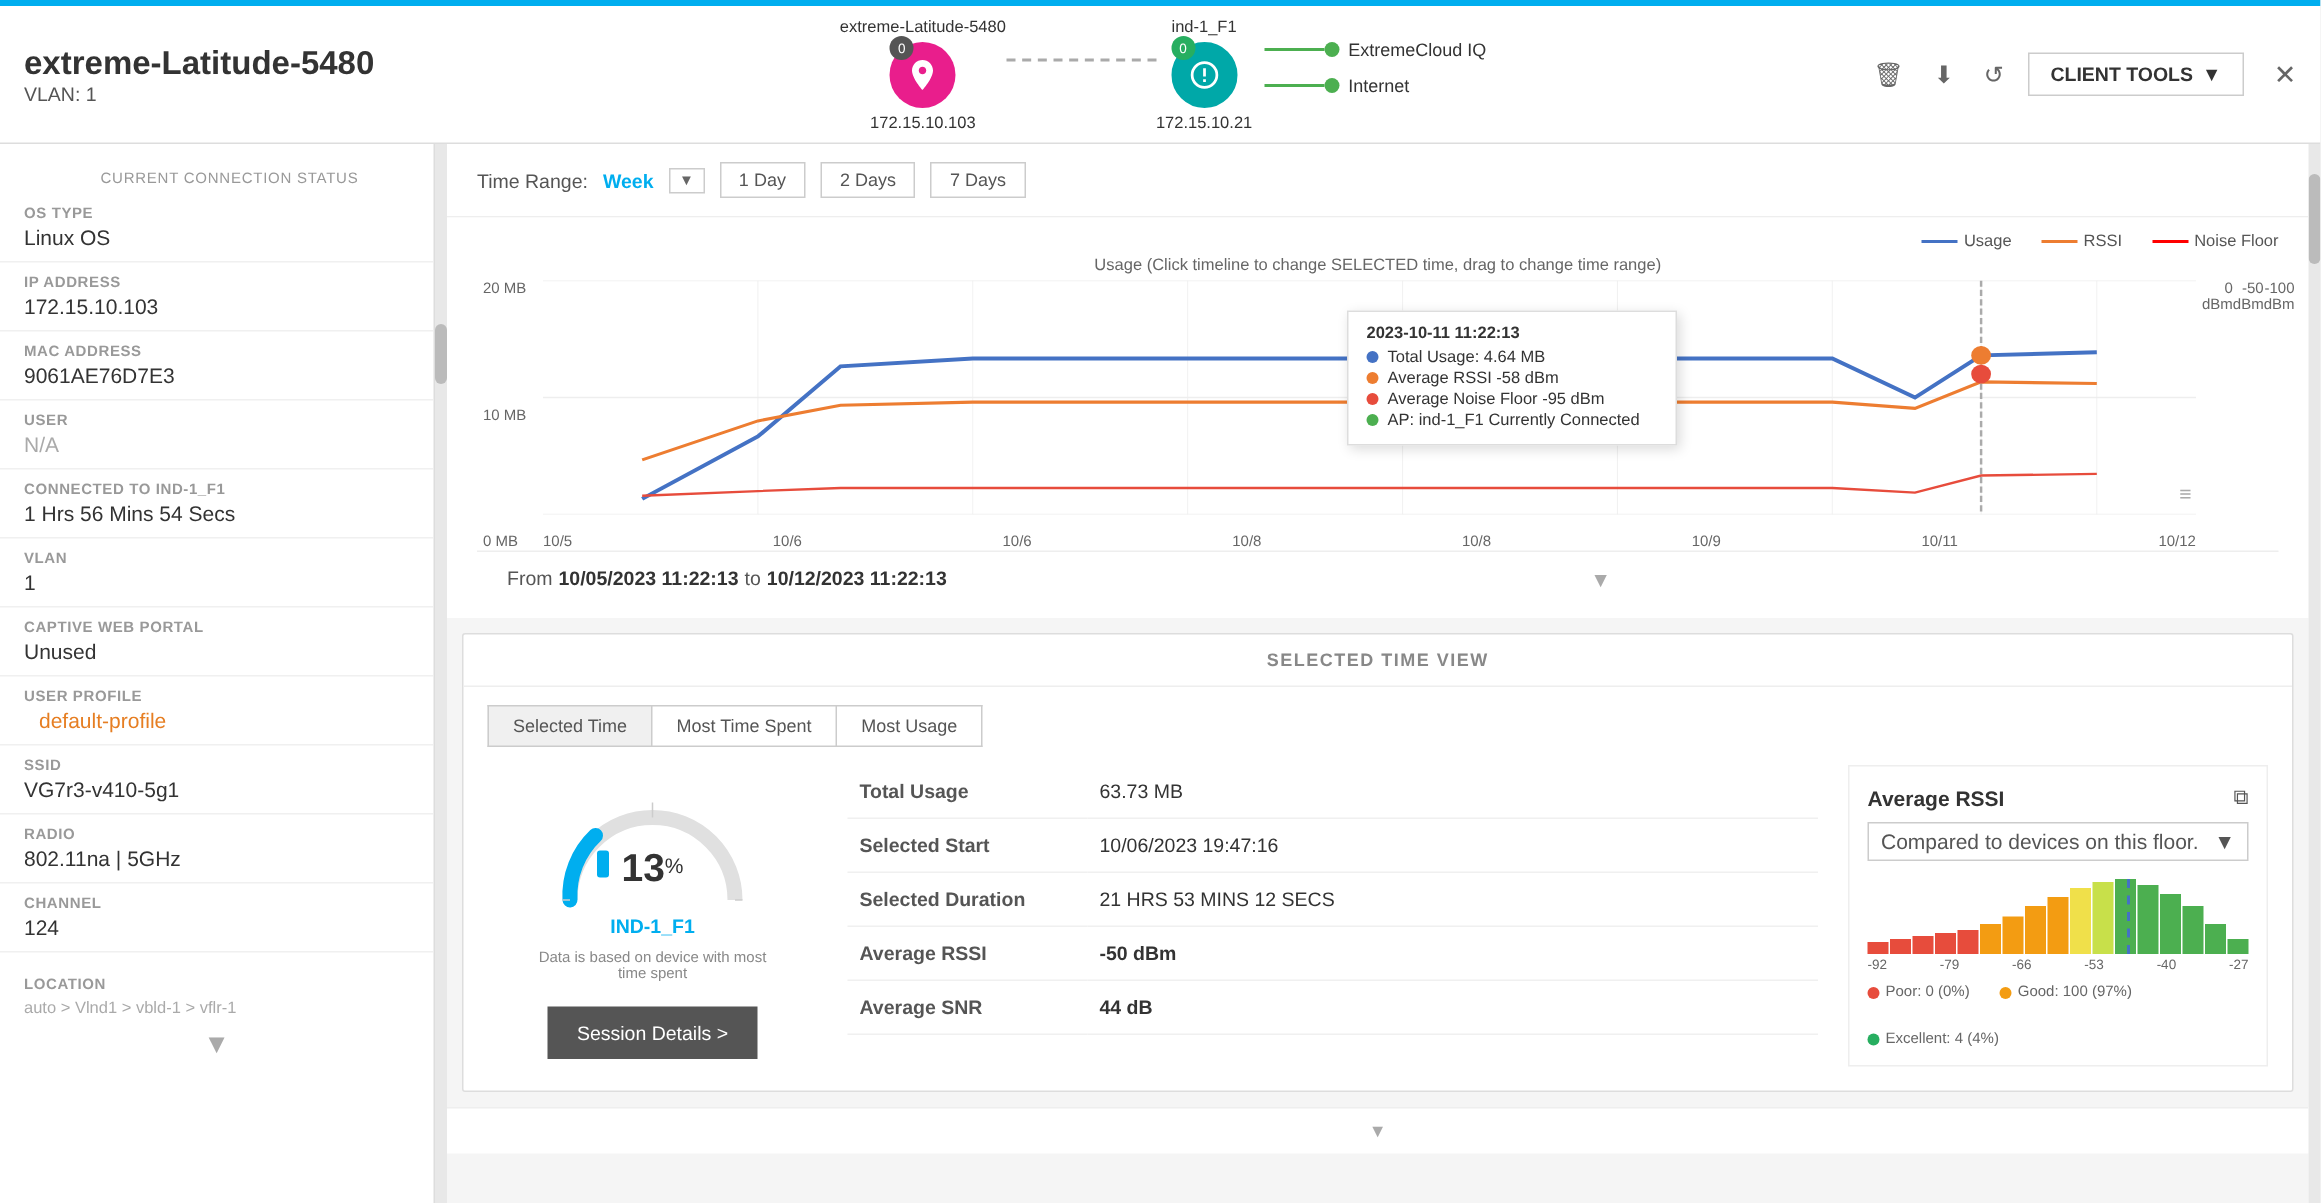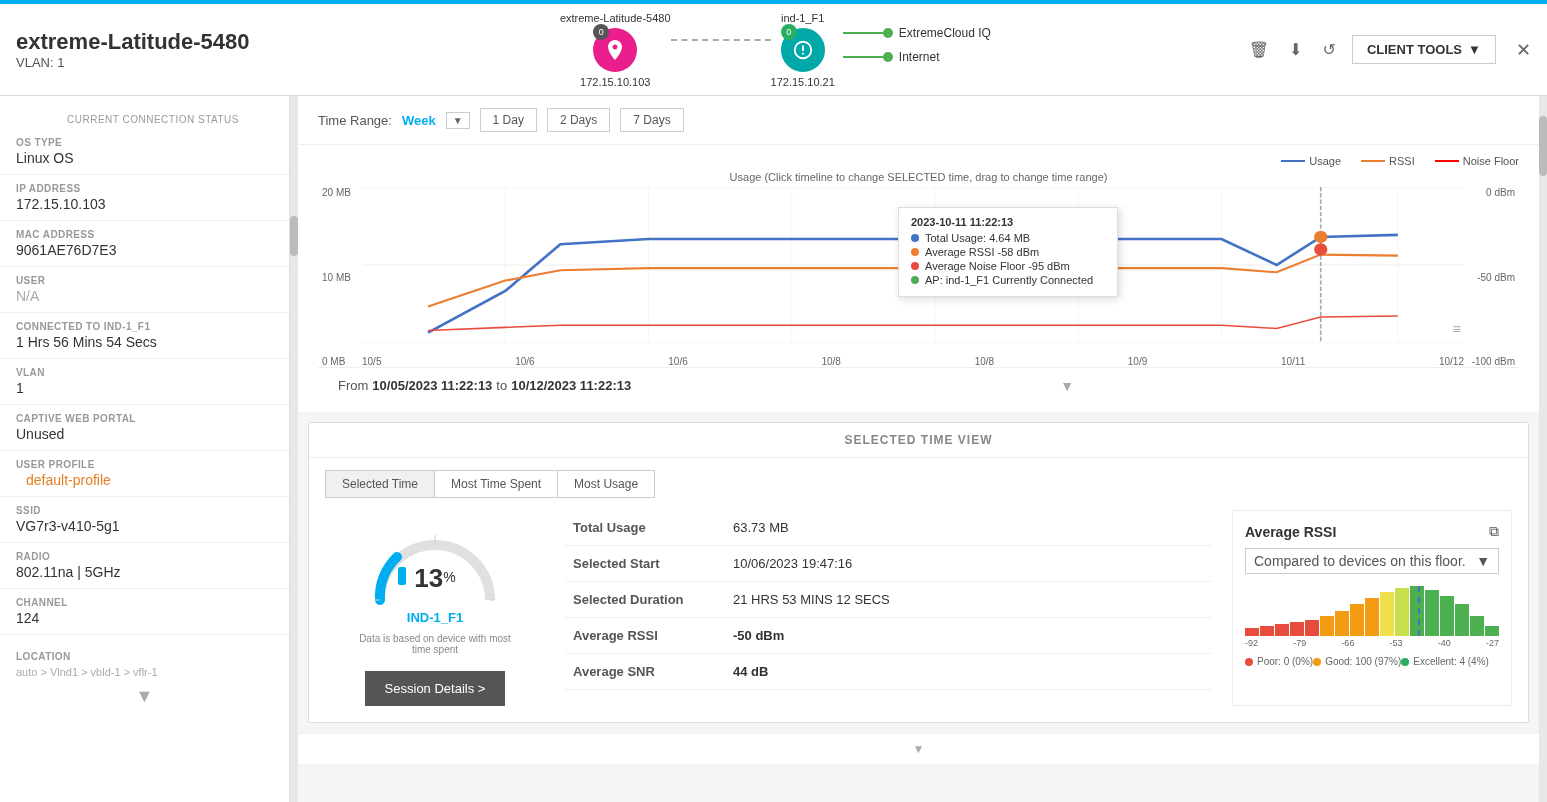--- a/index.html
+++ b/index.html
@@ -56,21 +56,21 @@
     .chart-area { background: white; padding: 10px 20px; position: relative; }
     .chart-legend { display: flex; gap: 20px; justify-content: flex-end; margin-bottom: 4px; align-items: center; }
     .legend-item { display: flex; align-items: center; gap: 4px; font-size: 11px; color: #555; }
     .legend-line { width: 24px; height: 2px; }
     .legend-blue { background: #4472c4; }
     .legend-orange { background: #ed7d31; }
     .legend-red { background: #ff0000; }
 
     .chart-wrapper { position: relative; height: 180px; }
     .chart-y-labels-left { position: absolute; left: 0; top: 0; height: 100%; width: 44px; display: flex; flex-direction: column; justify-content: space-between; font-size: 10px; color: #666; padding: 0 4px; }
-    .chart-y-labels-right { position: absolute; right: 0; top: 0; height: 100%; width: 55px; display: flex; flex-direction: column; justify-content: space-between; font-size: 10px; color: #666; text-align: right; padding: 0 4px; }
+    .chart-y-labels-right { position: absolute; right: 0; top: 0; height: 100%; width: 55px; display: flex; flex-direction: row; justify-content: space-between; font-size: 10px; color: #666; text-align: right; padding: 0 4px; }
     .chart-svg-container { position: absolute; left: 44px; right: 55px; top: 0; bottom: 24px; }
     .chart-x-labels { position: absolute; bottom: 0; left: 44px; right: 55px; display: flex; justify-content: space-between; font-size: 10px; color: #666; }
 
     
     .chart-tooltip { position: absolute; background: white; border: 1px solid #ddd; padding: 8px 12px; font-size: 11px; box-shadow: 2px 2px 8px rgba(0,0,0,0.15); z-index: 10; min-width: 200px; }
     .tooltip-title { font-weight: bold; margin-bottom: 4px; color: #333; }
     .tooltip-row { display: flex; align-items: center; gap: 6px; margin: 2px 0; }
     .tooltip-dot { width: 8px; height: 8px; border-radius: 50%; }
     .tooltip-blue { background: #4472c4; }
     .tooltip-orange { background: #ed7d31; }
@@ -103,21 +103,21 @@
     .green-value { color: #27ae60; font-weight: bold; }
 
     .stv-right { width: 280px; background: white; border: 1px solid #eee; padding: 12px; }
     .avg-rssi-header { display: flex; justify-content: space-between; align-items: center; margin-bottom: 8px; }
     .avg-rssi-title { font-size: 14px; font-weight: bold; color: #333; }
     .external-link-icon { color: #555; font-size: 14px; cursor: pointer; }
     .rssi-dropdown { border: 1px solid #ccc; padding: 4px 8px; font-size: 14px; color: #555; background: white; cursor: pointer; width: 100%; margin-bottom: 12px; display: flex; justify-content: space-between; align-items: center; }
     .rssi-bars { display: flex; align-items: flex-end; height: 50px; gap: 1px; }
     .rssi-bar { flex: 1; }
     .rssi-x-labels { display: flex; justify-content: space-between; font-size: 9px; color: #666; margin-top: 2px; }
-    .rssi-legend { display: flex; gap: 0; font-size: 10px; color: #666; flex-wrap: wrap; }
+    .rssi-legend { display: flex; gap: 20px; font-size: 10px; color: #666; flex-wrap: wrap; }
     .rssi-legend-item { display: flex; align-items: center; gap: 4px; }
     .rssi-legend-dot { width: 8px; height: 8px; border-radius: 50%; }
   </style>
 </head>
 <body>
 
 <div class="top-bar"></div>
 <div class="main-container">
 
   <div class="header">

